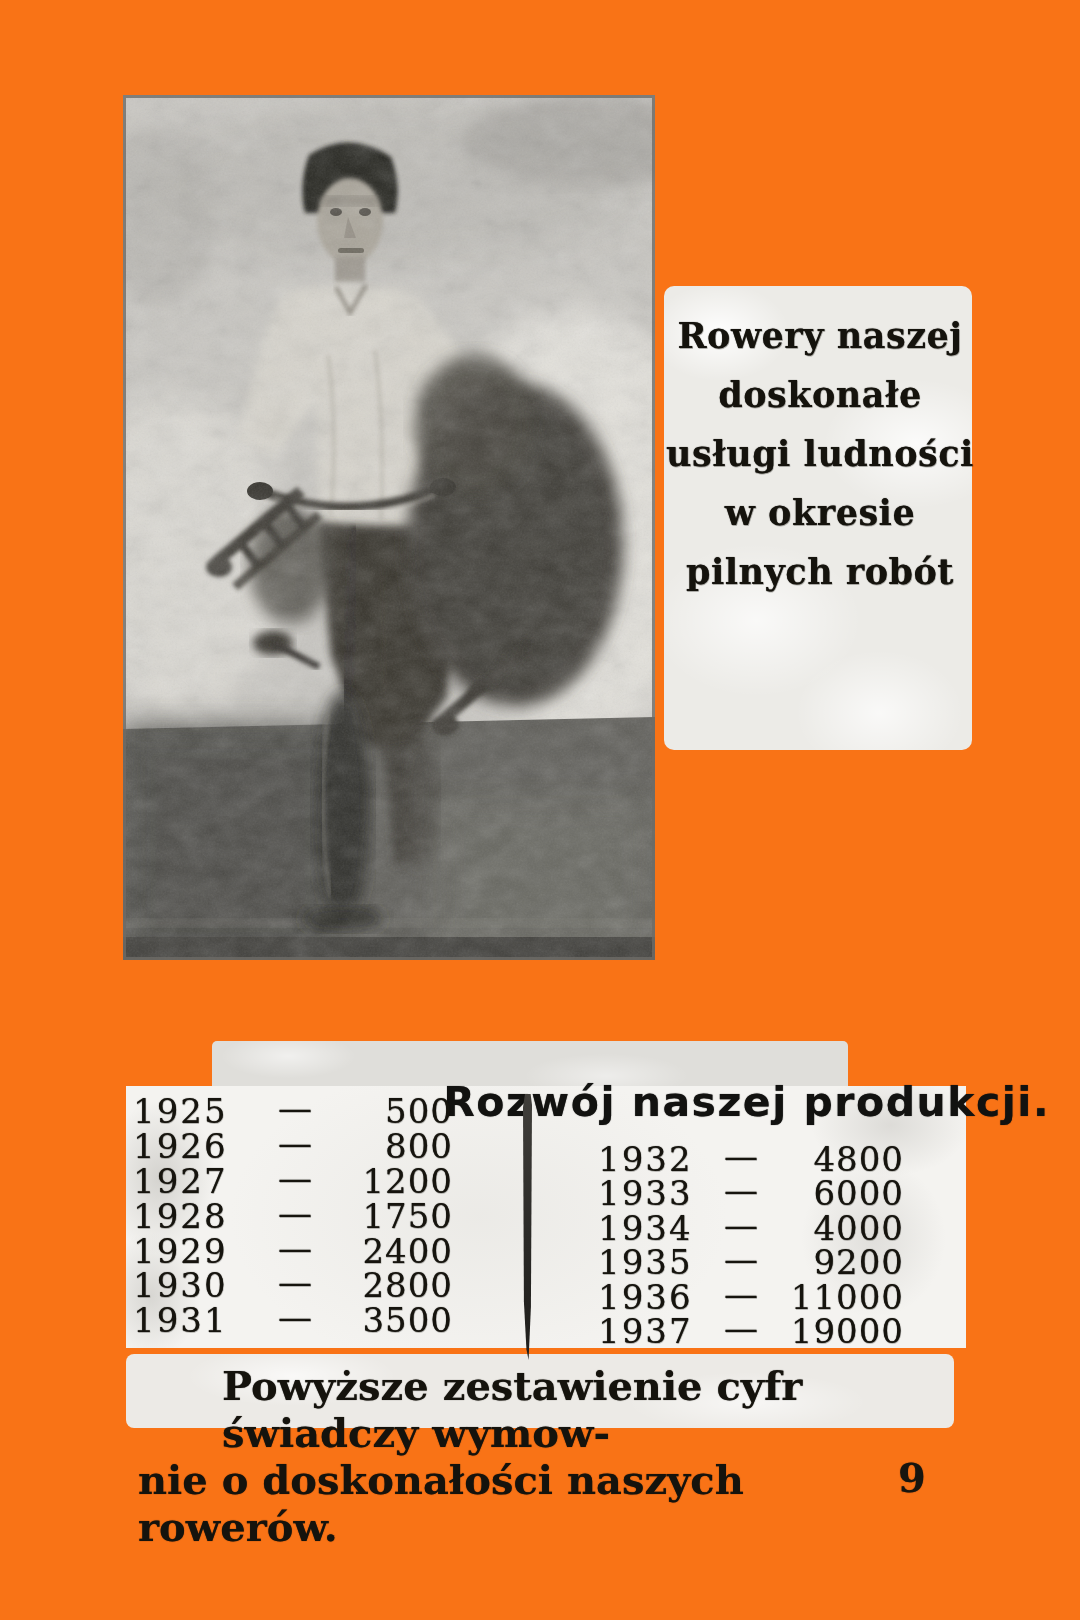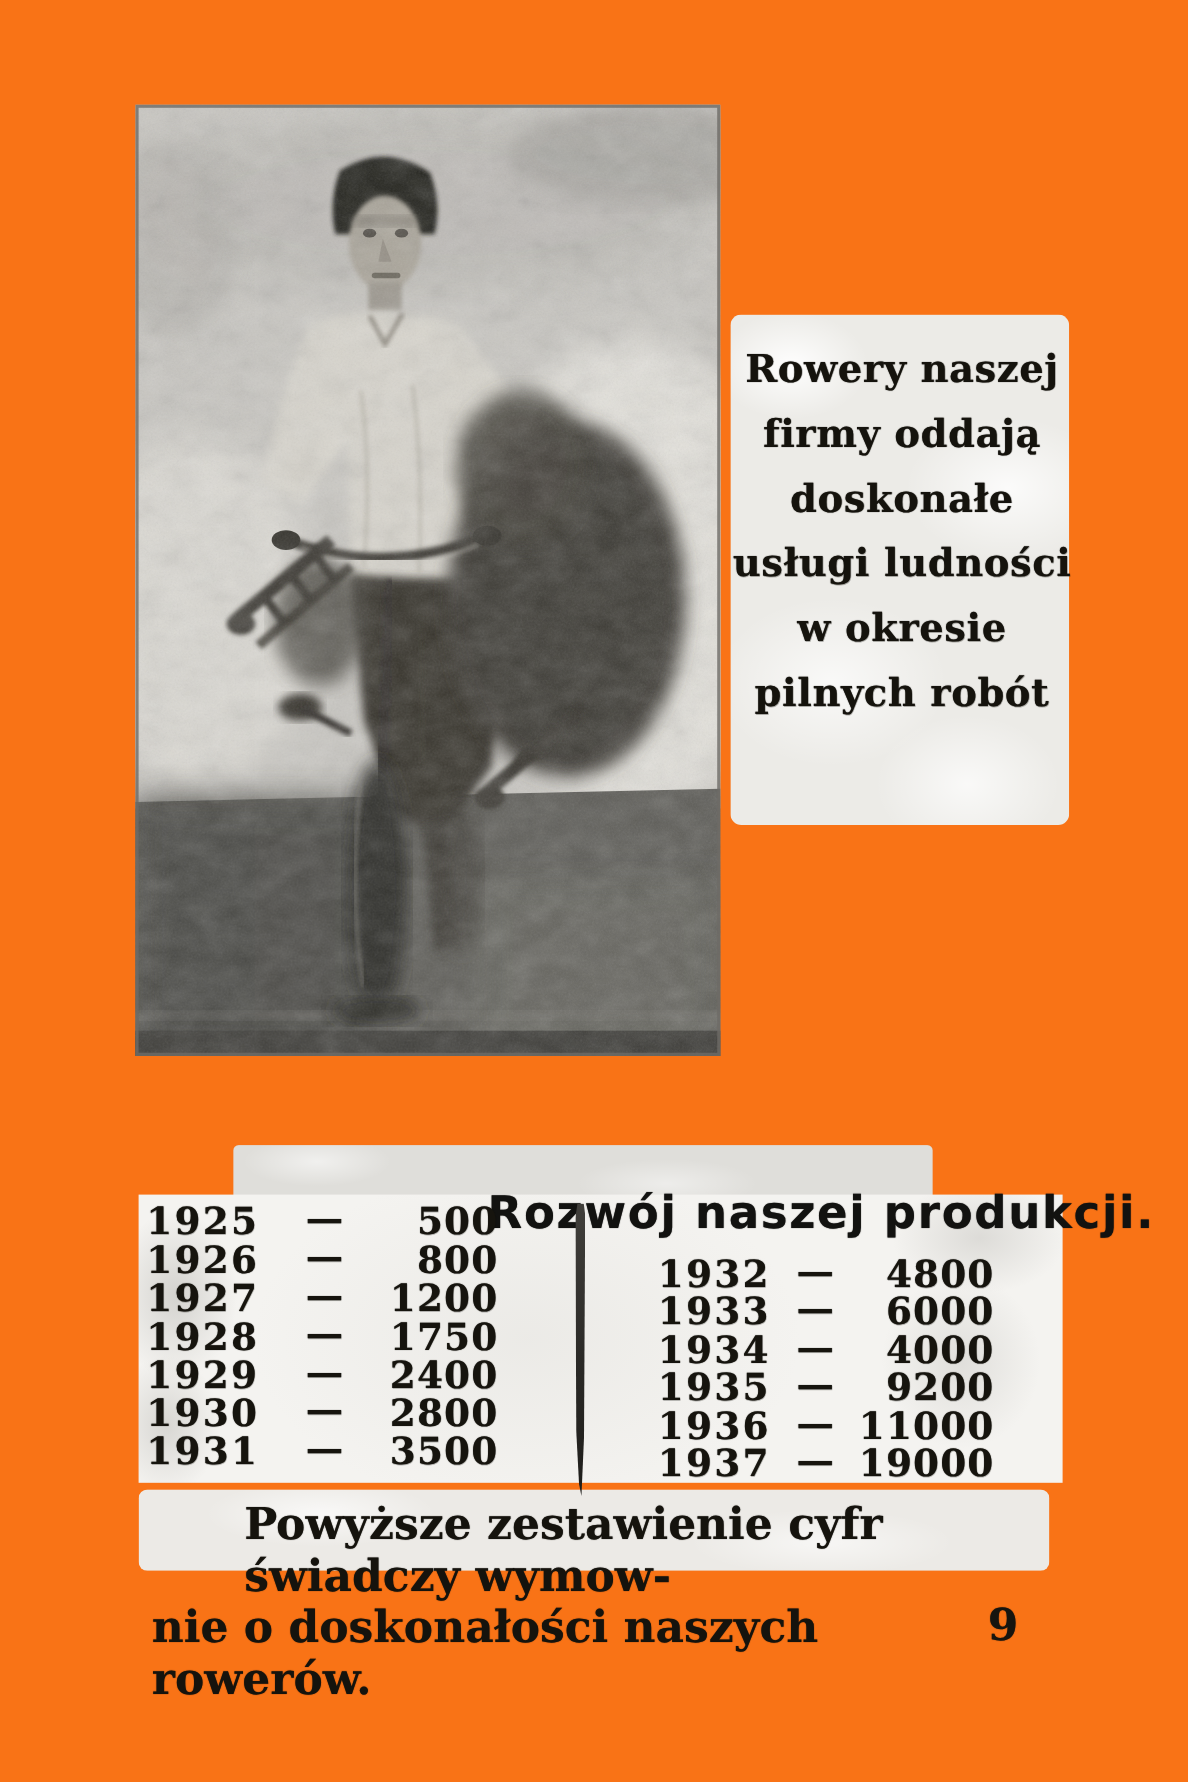--- a/index.html
+++ b/index.html
@@ -58,21 +58,21 @@
   }
 
   
   .prod-title {
     position:absolute; left:10px; top:1044px; width:1040px; text-align:right;
     font-family:"DejaVu Sans", sans-serif; font-weight:bold; font-size:41px;
     letter-spacing:1.5px; color:#121210;
     text-shadow:0 0 1px rgba(18,18,16,.8);
   }
   .tcol {
-    position:absolute; font-weight:bold; font-size:34px; color:#16140e;
+    position:absolute; font-weight:normal; font-size:34px; color:#16140e;
     text-shadow:0 0 1px rgba(22,20,14,.7), .5px .5px 0 rgba(22,20,14,.2);
     text-align:center;
   }
   .tcol-left  { left:133px; top:1091px; width:320px; }
   .tcol-right { left:598px; top:1095px; width:306px;margin-top:44px; }
   .trow { position:relative; height:34.9px; }
   .tcol-right .trow { height:34.4px; }
   .tyear { position:absolute; left:0; top:0; letter-spacing:2px; }
   .tdash { position:absolute; top:-3px; }
   .tcol-left  .tdash { left:145px; }
@@ -205,21 +205,20 @@
     </svg>
   </figure>
 
   <div class="wash wash-promo"></div>
   <div class="wash wash-title"></div>
   <div class="wash wash-table"></div>
   <div class="wash wash-footer"></div>
 
   <div class="promo">
     <div>Rowery naszej</div>
-    <div>firmy oddają</div>
     <div>doskonałe</div>
     <div>usługi ludności</div>
     <div>w okresie</div>
     <div>pilnych robót</div>
   </div>
 
   <h2 class="prod-title">Rozwój naszej produkcji.</h2>
 
   <div class="tcol tcol-left">
     <div class="trow">

